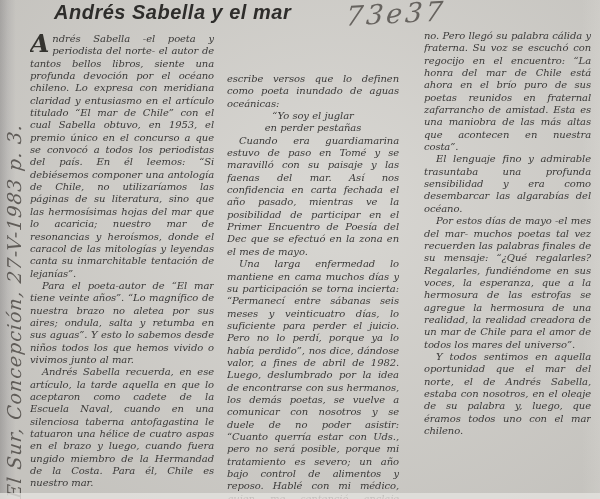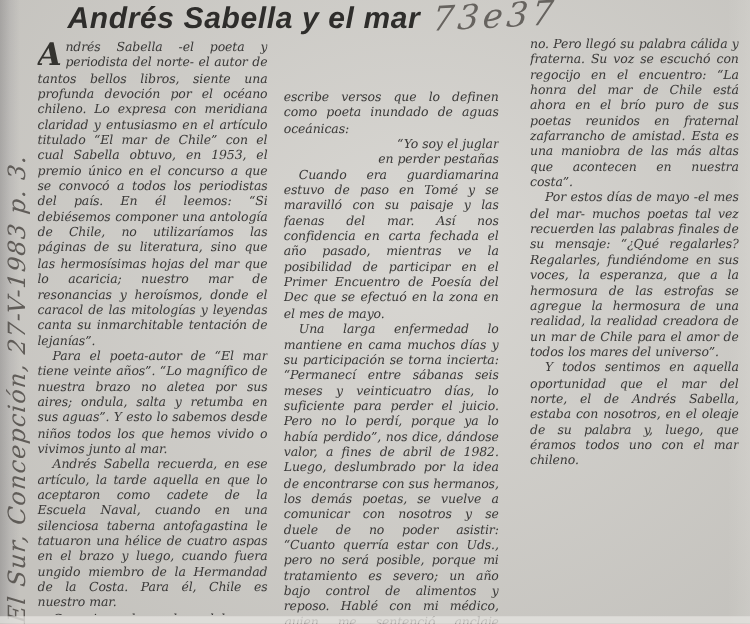--- a/index.html
+++ b/index.html
@@ -20,21 +20,21 @@
       #cfccc7;
   }
   .bottom-strip{
     position:absolute;left:0;bottom:0;width:600px;height:6px;
     background:#e4e2de;opacity:.8;
   }
   .headline{
     position:absolute;left:54px;top:1px;
     font-family:"Liberation Sans", sans-serif;
     font-weight:bold;font-style:italic;
-    font-size:24px;letter-spacing:.5px;
+    font-size:20px;letter-spacing:.5px;
     color:#2e2d2b;white-space:nowrap;
   }
   .col{
     position:absolute;top:33px;
     font-size:10px;line-height:12.35px;
     font-style:italic;
     color:#3a3938;
     text-align:justify;
     overflow:hidden;
     letter-spacing:-0.1px;
@@ -45,21 +45,21 @@
   #col1{left:30px;width:184px;height:459px;}
   #col2{left:227px;top:30px;width:172px;height:462px;margin-top:43px;}
   #col3{left:424px;top:30px;width:167px;height:462px;}
   .dropcap{
     float:left;
     font-size:25px;line-height:22px;
     padding-right:3px;
     font-style:italic;font-weight:bold;
     color:#34332f;
   }
-  .verse div{margin:0;text-indent:0;text-align:right;}
+  .verse div{margin:0;text-indent:0;text-align:center;}
   .hand{
     font-family:"DejaVu Serif", serif;
     font-style:italic;
     color:#55514d;
   }
   .hand-code{
     position:absolute;left:346px;top:-2px;
     font-size:27px;letter-spacing:3px;
     transform:rotate(-3deg) skewX(-8deg);
     opacity:.85;
@@ -98,19 +98,20 @@
       <div>“Yo soy el juglar</div>
       <div>en perder pestañas</div>
     </div>
     <p>Cuando era guardiamarina estuvo de paso en Tomé y se maravilló con su paisaje y las faenas del mar. Así nos confidencia en carta fechada el año pasado, mientras ve la posibilidad de participar en el Primer Encuentro de Poesía del Dec que se efectuó en la zona en el mes de mayo.</p>
     <p>Una larga enfermedad lo mantiene en cama muchos días y su participación se torna incierta: “Permanecí entre sábanas seis meses y veinticuatro días, lo suficiente para perder el juicio. Pero no lo perdí, porque ya lo había perdido”, nos dice, dándose valor, a fines de abril de 1982. Luego, deslumbrado por la idea de encontrarse con sus hermanos, los demás poetas, se vuelve a comunicar con nosotros y se duele de no poder asistir: “Cuanto querría estar con Uds., pero no será posible, porque mi tratamiento es severo; un año bajo control de alimentos y reposo. Hablé con mi médico, quien me sentenció anclaje forzado en esta rada”.</p>
     <p>Y así fue. Andrés Sabella no llegó. Los poetas lo esperaron en va-</p>
   </div>
 
   <div class="col" id="col3">
     <p class="no-indent">no. Pero llegó su palabra cálida y fraterna. Su voz se escuchó con regocijo en el encuentro: “La honra del mar de Chile está ahora en el brío puro de sus poetas reunidos en fraternal zafarrancho de amistad. Esta es una maniobra de las más altas que acontecen en nuestra costa”.</p>
+    <p>El lenguaje fino y admirable trasuntaba una profunda sensibilidad y era como desembarcar las algarabías del océano.</p>
     <p>Por estos días de mayo -el mes del mar- muchos poetas tal vez recuerden las palabras finales de su mensaje: “¿Qué regalarles? Regalarles, fundiéndome en sus voces, la esperanza, que a la hermosura de las estrofas se agregue la hermosura de una realidad, la realidad creadora de un mar de Chile para el amor de todos los mares del universo”.</p>
     <p>Y todos sentimos en aquella oportunidad que el mar del norte, el de Andrés Sabella, estaba con nosotros, en el oleaje de su palabra y, luego, que éramos todos uno con el mar chileno.</p>
 
   </div>
 
   <div class="bottom-strip"></div>
 </div>
 
 </body></html>

